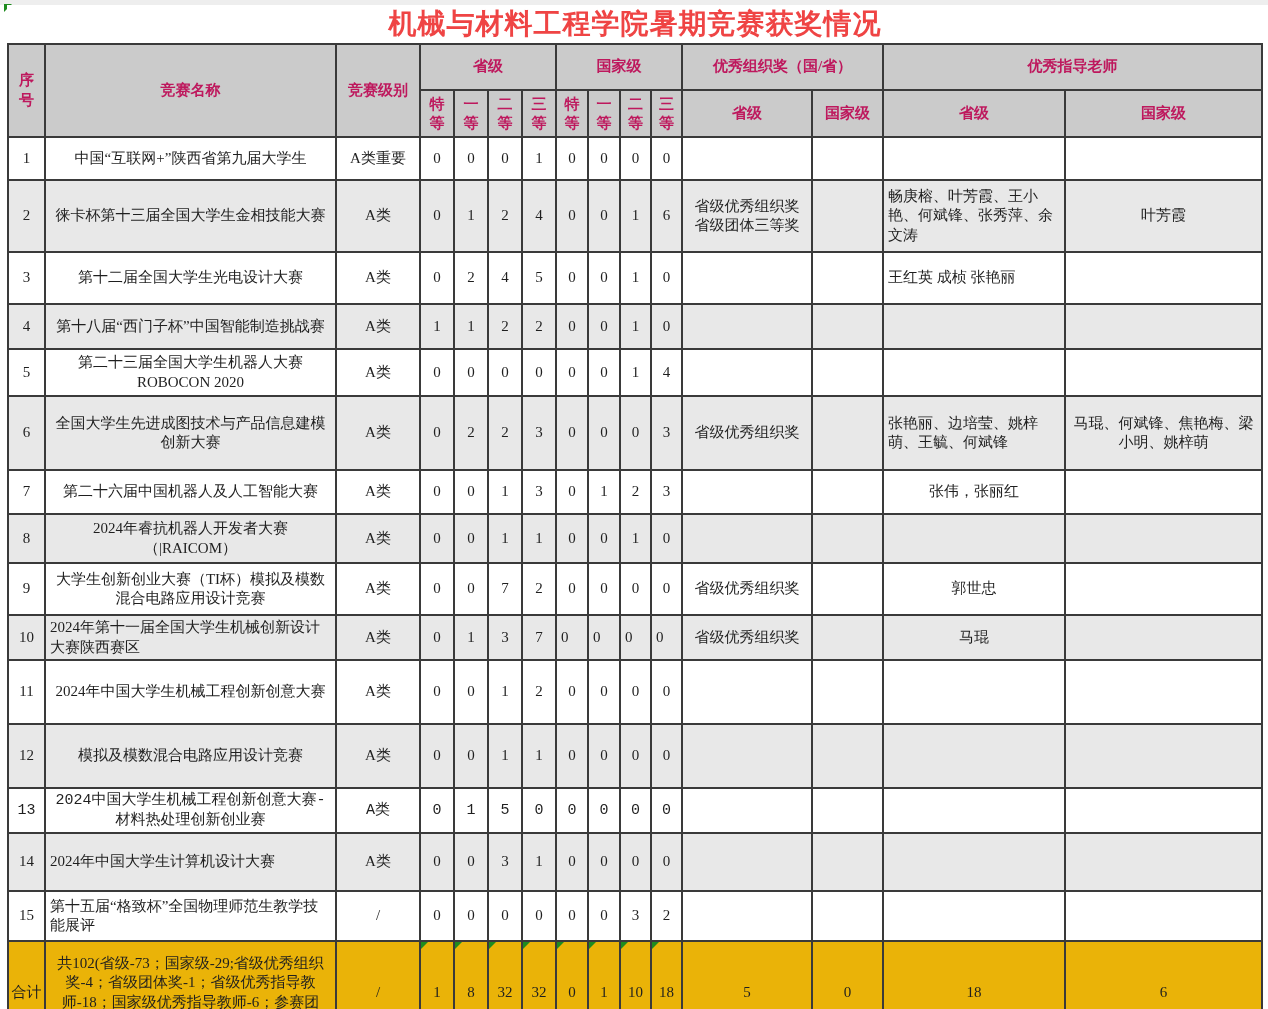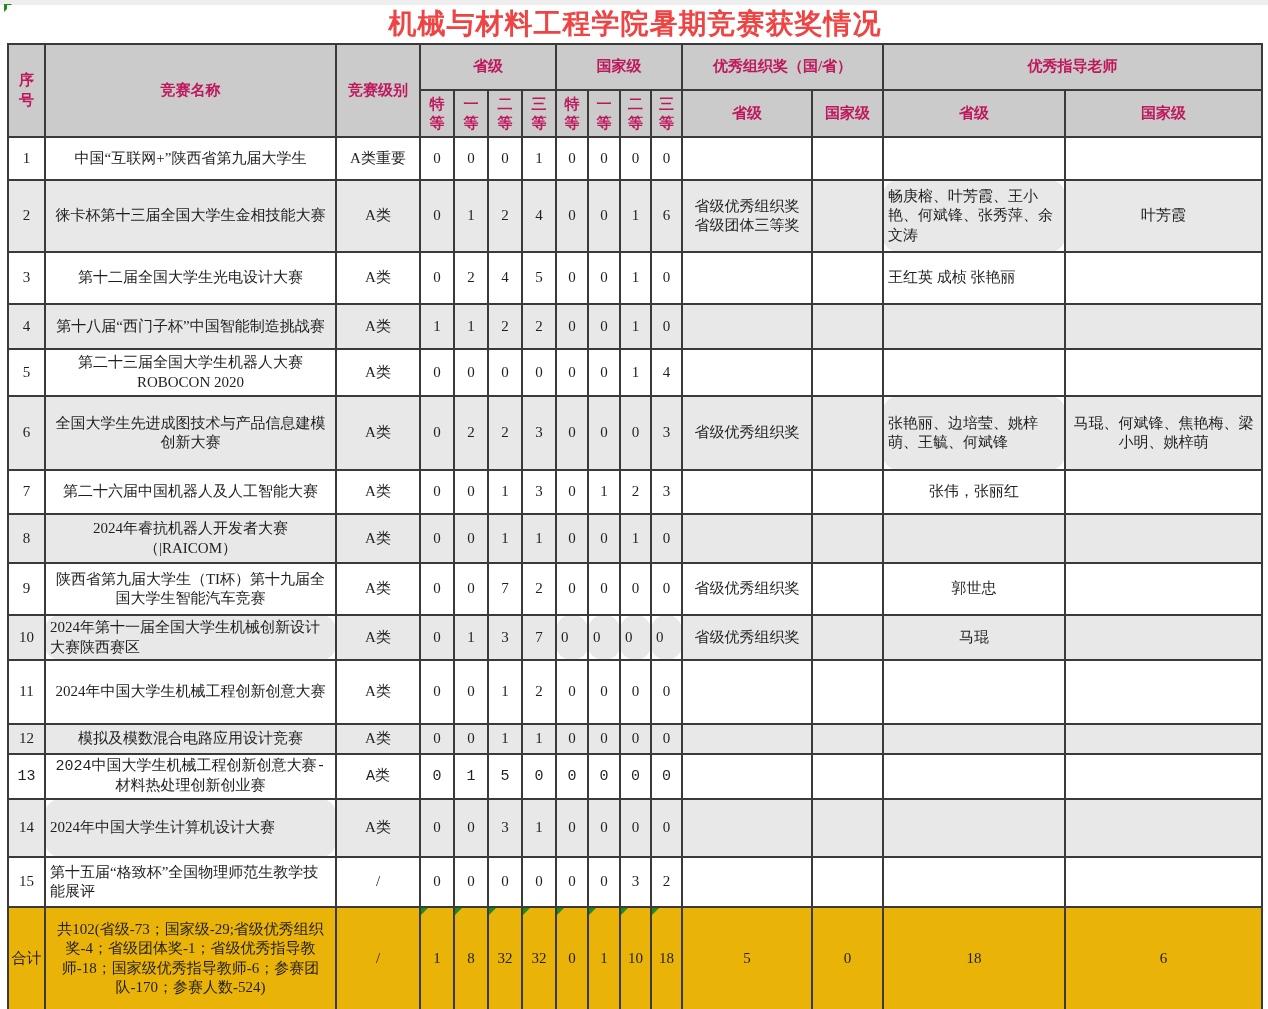--- a/index.html
+++ b/index.html
@@ -19,21 +19,21 @@
     font-size:15px;line-height:1.3;overflow:hidden;word-break:break-word;
   }
   thead th{background:#cbcbcb;font-weight:bold;color:#be185d;}
   thead tr.group-row{height:46px;}
   thead tr.sub-row{height:47px;}
   .vgrade{display:inline-block;width:1.05em;word-break:break-all;line-height:1.25;vertical-align:middle;}
   tbody#rows-body tr:nth-child(even) td{background:#e8e8e8;}
   tbody#rows-body td{background:#ffffff;}
   .total-row td{background:#eab308;position:relative;height:97px;}
   .c-idx{padding:0;}
-  .al{text-align:left;border-radius:15px;}
+  .al{text-align:left;}
   .pre-line{white-space:pre-line;}
   .flag-icon{position:absolute;top:0;left:0;width:0;height:0;
     border-top:7px solid #1f8b1f;border-right:7px solid transparent;}
 </style>
 </head>
 <body>
 
 <div class="top-strip"></div>
 <span class="a1-flag"></span>
 
@@ -218,21 +218,21 @@
     <td>0</td>
     <td>1</td>
     <td>0</td>
     <td></td>
     <td></td>
     <td></td>
     <td></td>
   </tr>
         <tr style="height: 52px;">
     <td class="c-idx">9</td>
-    <td>陕西省第九届大学生（TI杯）第十九届全国大学生智能汽车竞赛</td>
+    <td>大学生创新创业大赛（TI杯）模拟及模数混合电路应用设计竞赛</td>
     <td>A类</td>
     <td>0</td>
     <td>0</td>
     <td>7</td>
     <td>2</td>
     <td>0</td>
     <td>0</td>
     <td>0</td>
     <td>0</td>
     <td>省级优秀组织奖</td>
@@ -267,21 +267,21 @@
     <td>2</td>
     <td>0</td>
     <td>0</td>
     <td>0</td>
     <td>0</td>
     <td></td>
     <td></td>
     <td></td>
     <td></td>
   </tr>
-        <tr style="height: 30px;">
+        <tr style="height: 64px;">
     <td class="c-idx">12</td>
     <td>模拟及模数混合电路应用设计竞赛</td>
     <td>A类</td>
     <td>0</td>
     <td>0</td>
     <td>1</td>
     <td>1</td>
     <td>0</td>
     <td>0</td>
     <td>0</td>

